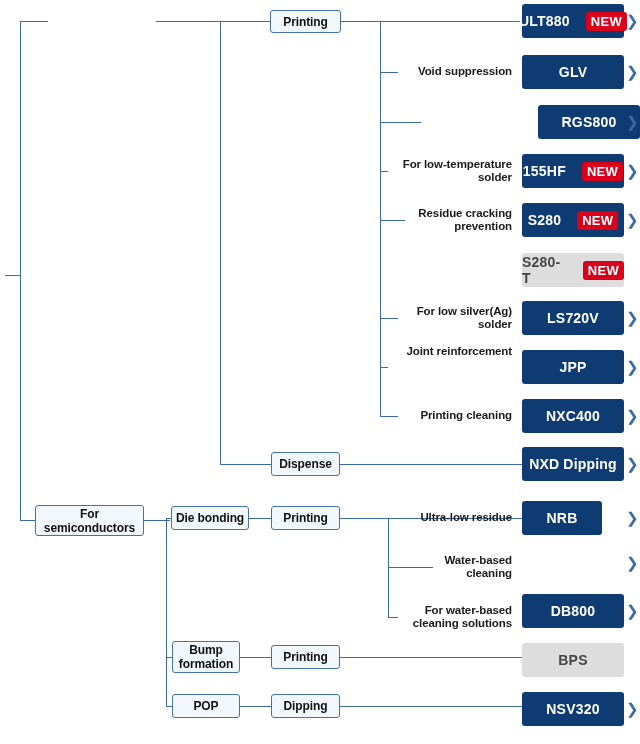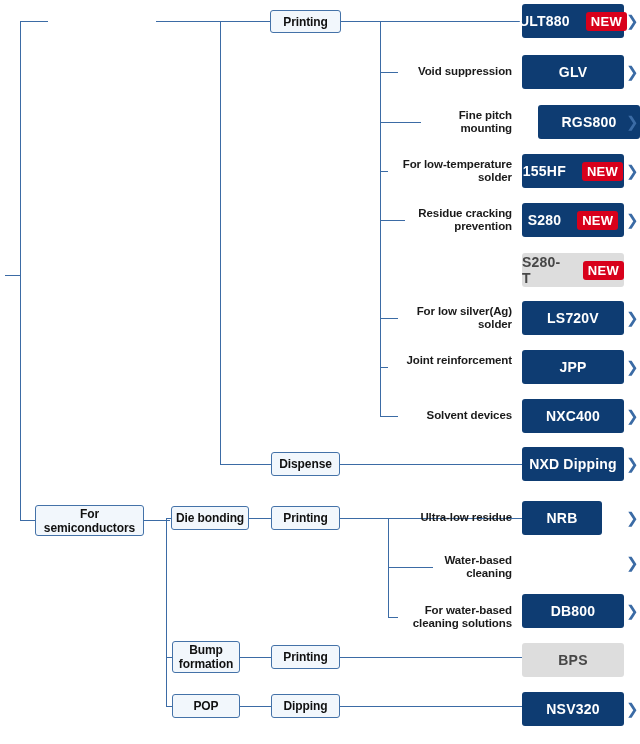--- a/index.html
+++ b/index.html
@@ -170,37 +170,34 @@
     <span>POP</span>
   </div>
 
   <div class="node" style="left:271px;top:694px;width:69px;height:24px;">
     <span>Dipping</span>
   </div>
 
   <div class="leaf-label" style="left:390px;top:58px;width:122px;height:28px;">
     <span>Void suppression</span>
   </div>
-  <div class="leaf-label" style="left:412px;top:108px;width:100px;height:28px;">
-    <span>Fine pitch mounting</span>
-  </div>
   <div class="leaf-label" style="left:384px;top:157px;width:128px;height:28px;">
     <span>For low-temperature solder</span>
   </div>
   <div class="leaf-label" style="left:396px;top:206px;width:116px;height:28px;">
     <span>Residue cracking prevention</span>
   </div>
   <div class="leaf-label" style="left:396px;top:304px;width:116px;height:28px;">
     <span>For low silver(Ag) solder</span>
   </div>
-  <div class="leaf-label" style="left:384px;top:347px;width:128px;height:28px;text-align:right;">
+  <div class="leaf-label" style="left:384px;top:338px;width:128px;height:28px;text-align:right;">
     <span>Joint reinforcement</span>
   </div>
   <div class="leaf-label" style="left:396px;top:402px;width:116px;height:28px;">
-    <span>Solvent devices</span>
+    <span>Printing cleaning</span>
   </div>
   <div class="leaf-label" style="left:398px;top:504px;width:114px;height:28px;">
     <span>Ultra-low residue</span>
   </div>
   <div class="leaf-label" style="left:420px;top:553px;width:92px;height:28px;">
     <span>Water-based cleaning</span>
   </div>
   <div class="leaf-label" style="left:398px;top:603px;width:114px;height:28px;">
     <span>For water-based cleaning solutions</span>
   </div>

